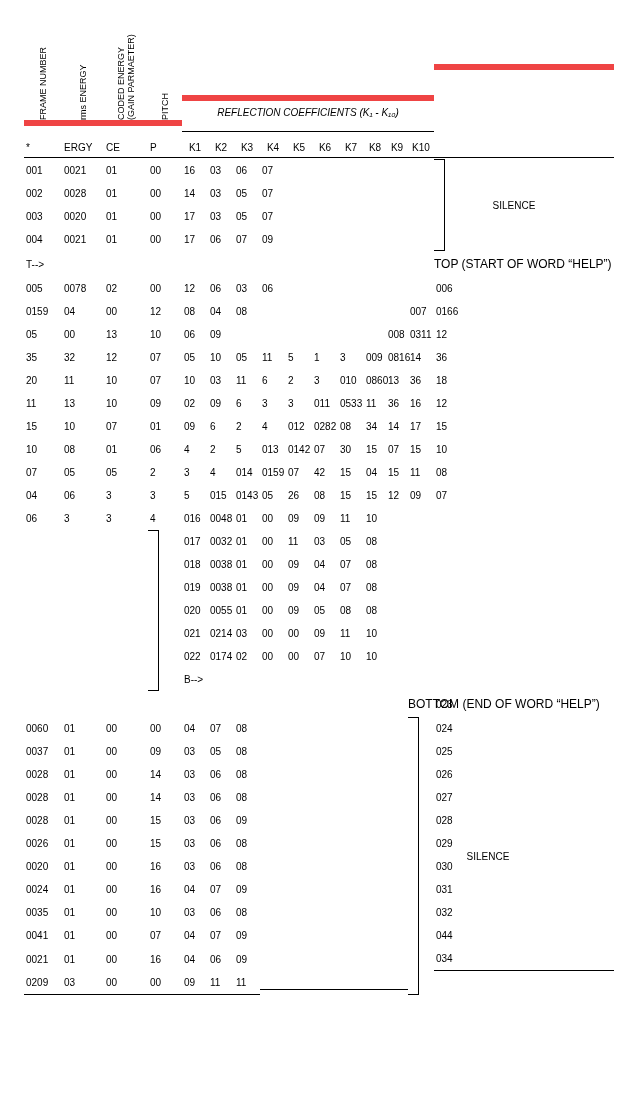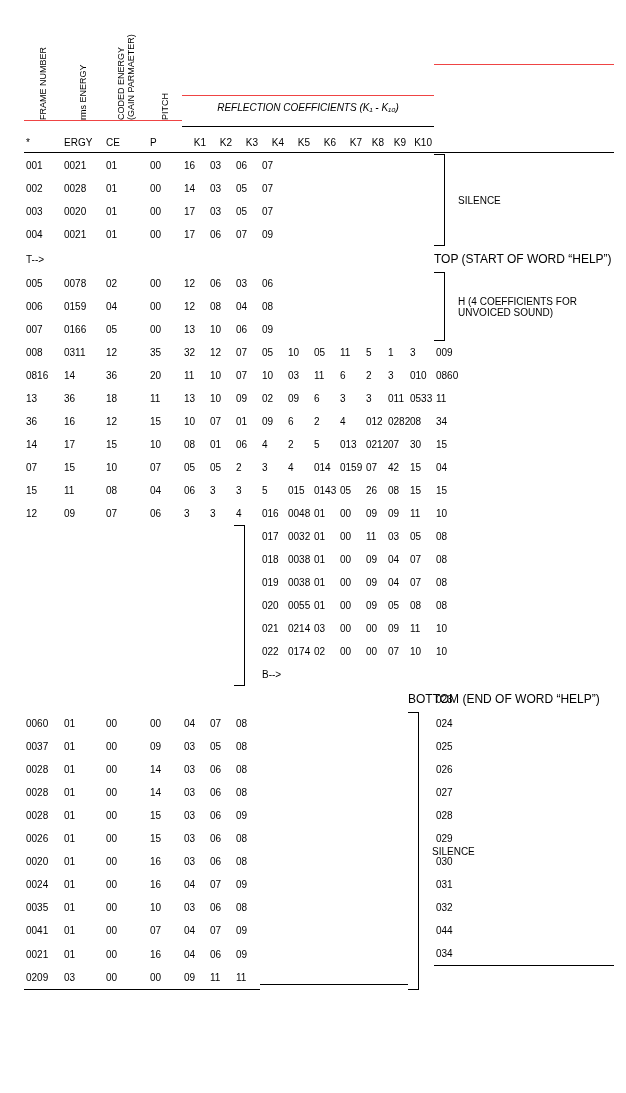--- a/index.html
+++ b/index.html
@@ -42,29 +42,29 @@
     justify-content: flex-start;
   }
   .hdr-refl {
     font-style: italic;
     font-size: 10px;
     text-align: center;
     padding-bottom: 8px;
   }
   .khdr {
     font-size: 10px;
-    text-align: right;
+    text-align: center;
     padding: 4px 2px;
   }
   .hdr2 {
     font-size: 10px;
     padding: 4px 2px;
   }
   .rule {
-    border-top: 1px solid #ef4444;
+    border-top: 6px solid #ef4444;
   }
   .rule-bot {
     border-bottom: 1px solid #000;
   }
   .ann {
     font-size: 10px;
     padding-left: 14px;
     position: relative;
   }
   .bracket {
@@ -72,25 +72,26 @@
     left: 0;
     top: 0;
     bottom: 0;
     width: 10px;
     border-top: 1px solid #000;
     border-right: 1px solid #000;
     border-bottom: 1px solid #000;
   }
   .ann-text {
     position: absolute;
-    left: 24px;
+    left: 5px;
     top: 50%;
     transform: translateY(-50%);
     white-space: normal;
     width: 150px;
+    text-align: center;
   }
   .marker-ann {
     font-size: 12px;
     padding-left: 0;
   }
 </style>
 </head>
 <body>
 
 <div class="page">
@@ -194,24 +195,20 @@
       <div class="cell ">12</div>
       <div class="cell ">06</div>
       <div class="cell ">03</div>
       <div class="cell ">06</div>
       <div class="cell "></div>
       <div class="cell "></div>
       <div class="cell "></div>
       <div class="cell "></div>
       <div class="cell "></div>
       <div class="cell "></div>
-      <div class="ann" style="grid-row: span 3; align-self: stretch; position: relative;">
-        <div class="bracket"></div>
-        <div class="ann-text">H (4 COEFFICIENTS FOR UNVOICED SOUND)</div>
-      </div>
       <div class="cell ">006</div>
       <div class="cell ">0159</div>
       <div class="cell ">04</div>
       <div class="cell ">00</div>
       <div class="cell ">12</div>
       <div class="cell ">08</div>
       <div class="cell ">04</div>
       <div class="cell ">08</div>
       <div class="cell "></div>
       <div class="cell "></div>
@@ -297,21 +294,21 @@
       <div class="cell ">17</div>
       <div class="cell ">15</div>
       <div class="cell ">10</div>
       <div class="cell ">08</div>
       <div class="cell ">01</div>
       <div class="cell ">06</div>
       <div class="cell ">4</div>
       <div class="cell ">2</div>
       <div class="cell ">5</div>
       <div class="cell ">013</div>
-      <div class="cell ">0212</div>
+      <div class="cell ">0142</div>
       <div class="cell ">07</div>
       <div class="cell ">30</div>
       <div class="cell ">15</div>
       <div class="cell ">07</div>
       <div class="cell ">15</div>
       <div class="cell ">10</div>
       <div class="cell ">07</div>
       <div class="cell ">05</div>
       <div class="cell ">05</div>
       <div class="cell ">2</div>

